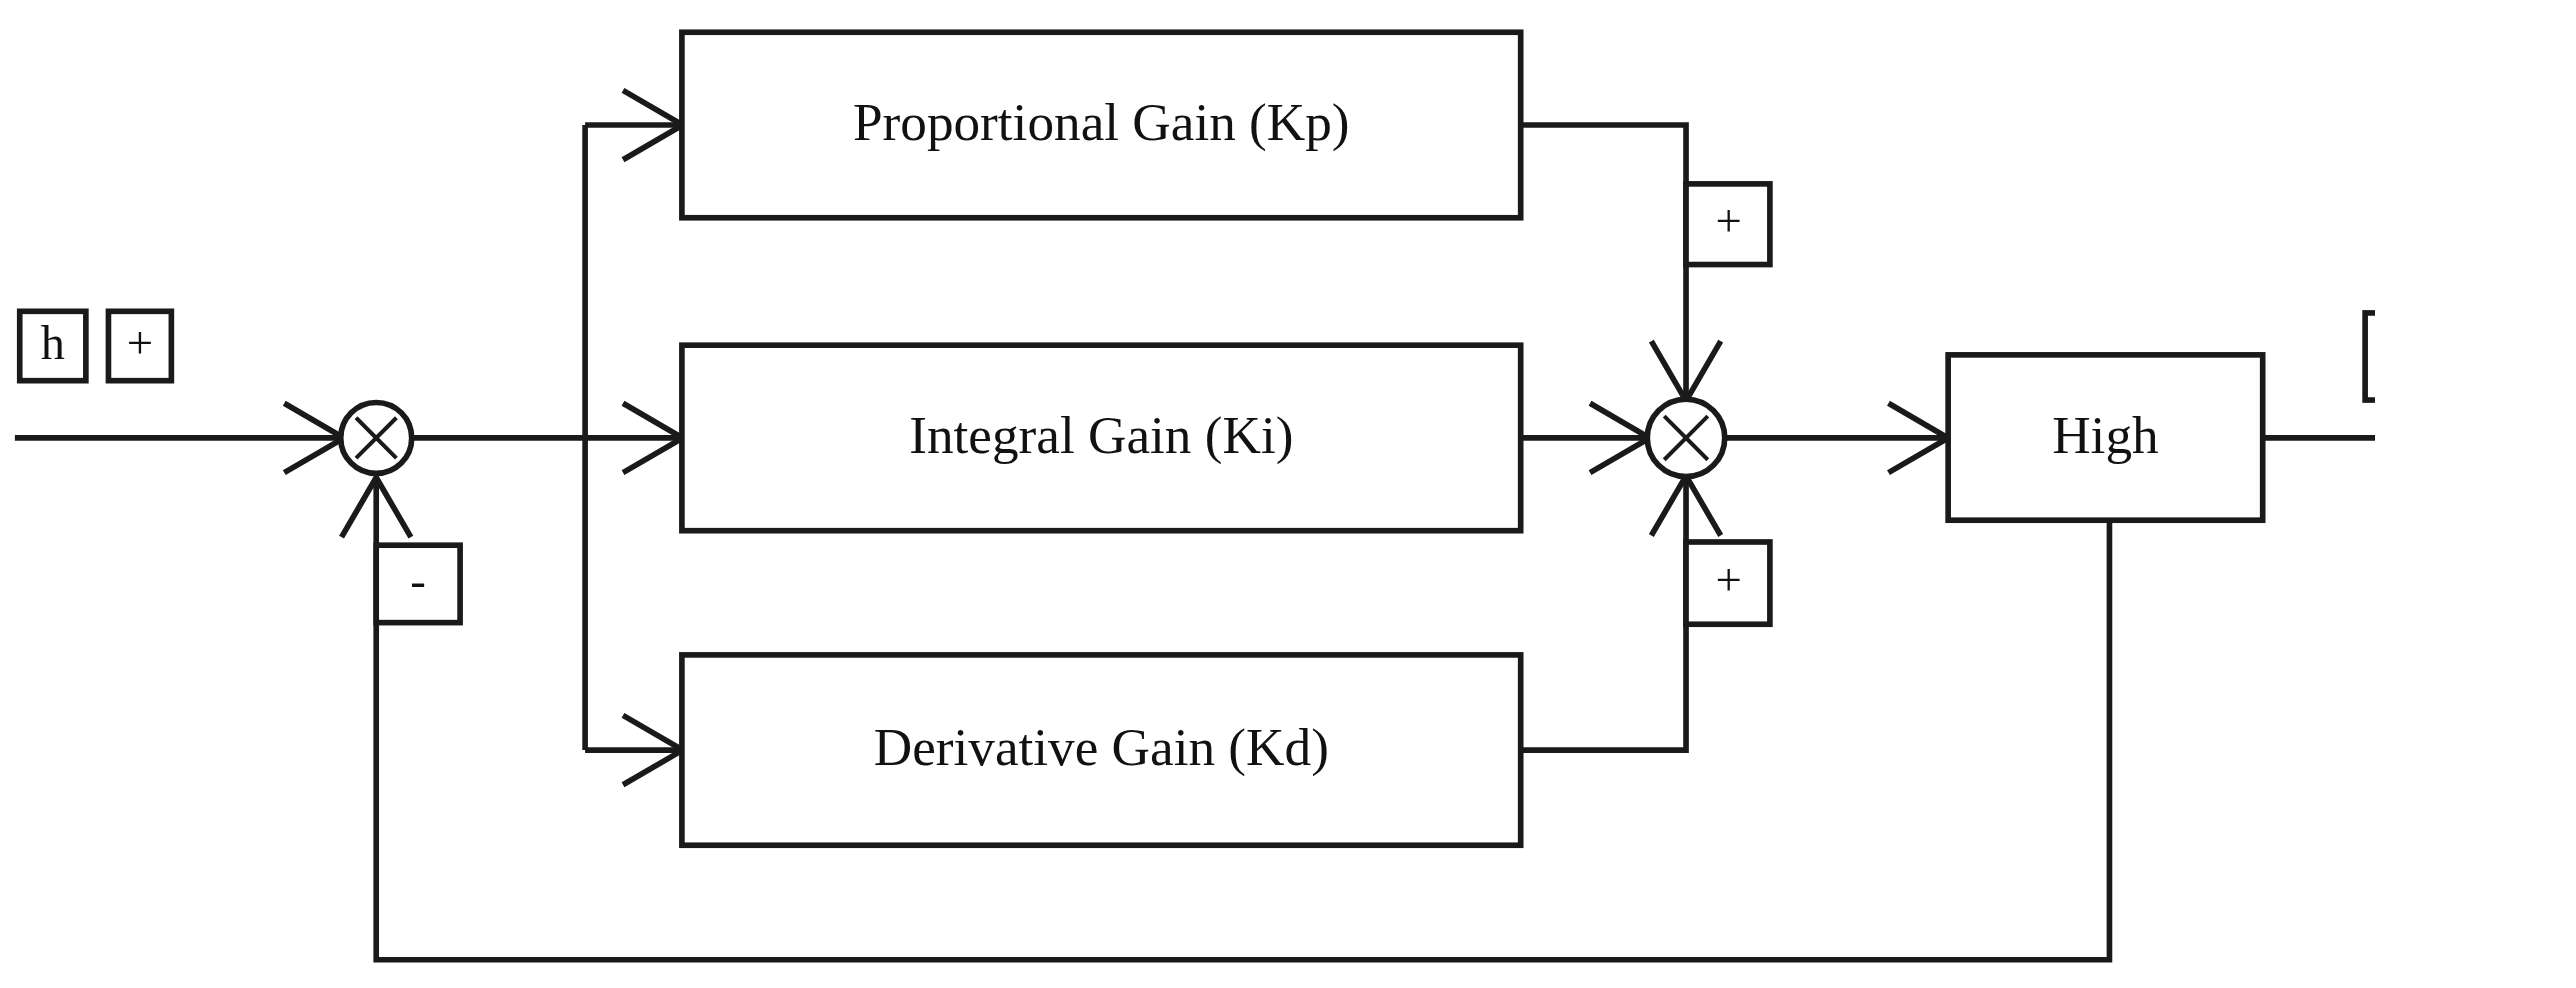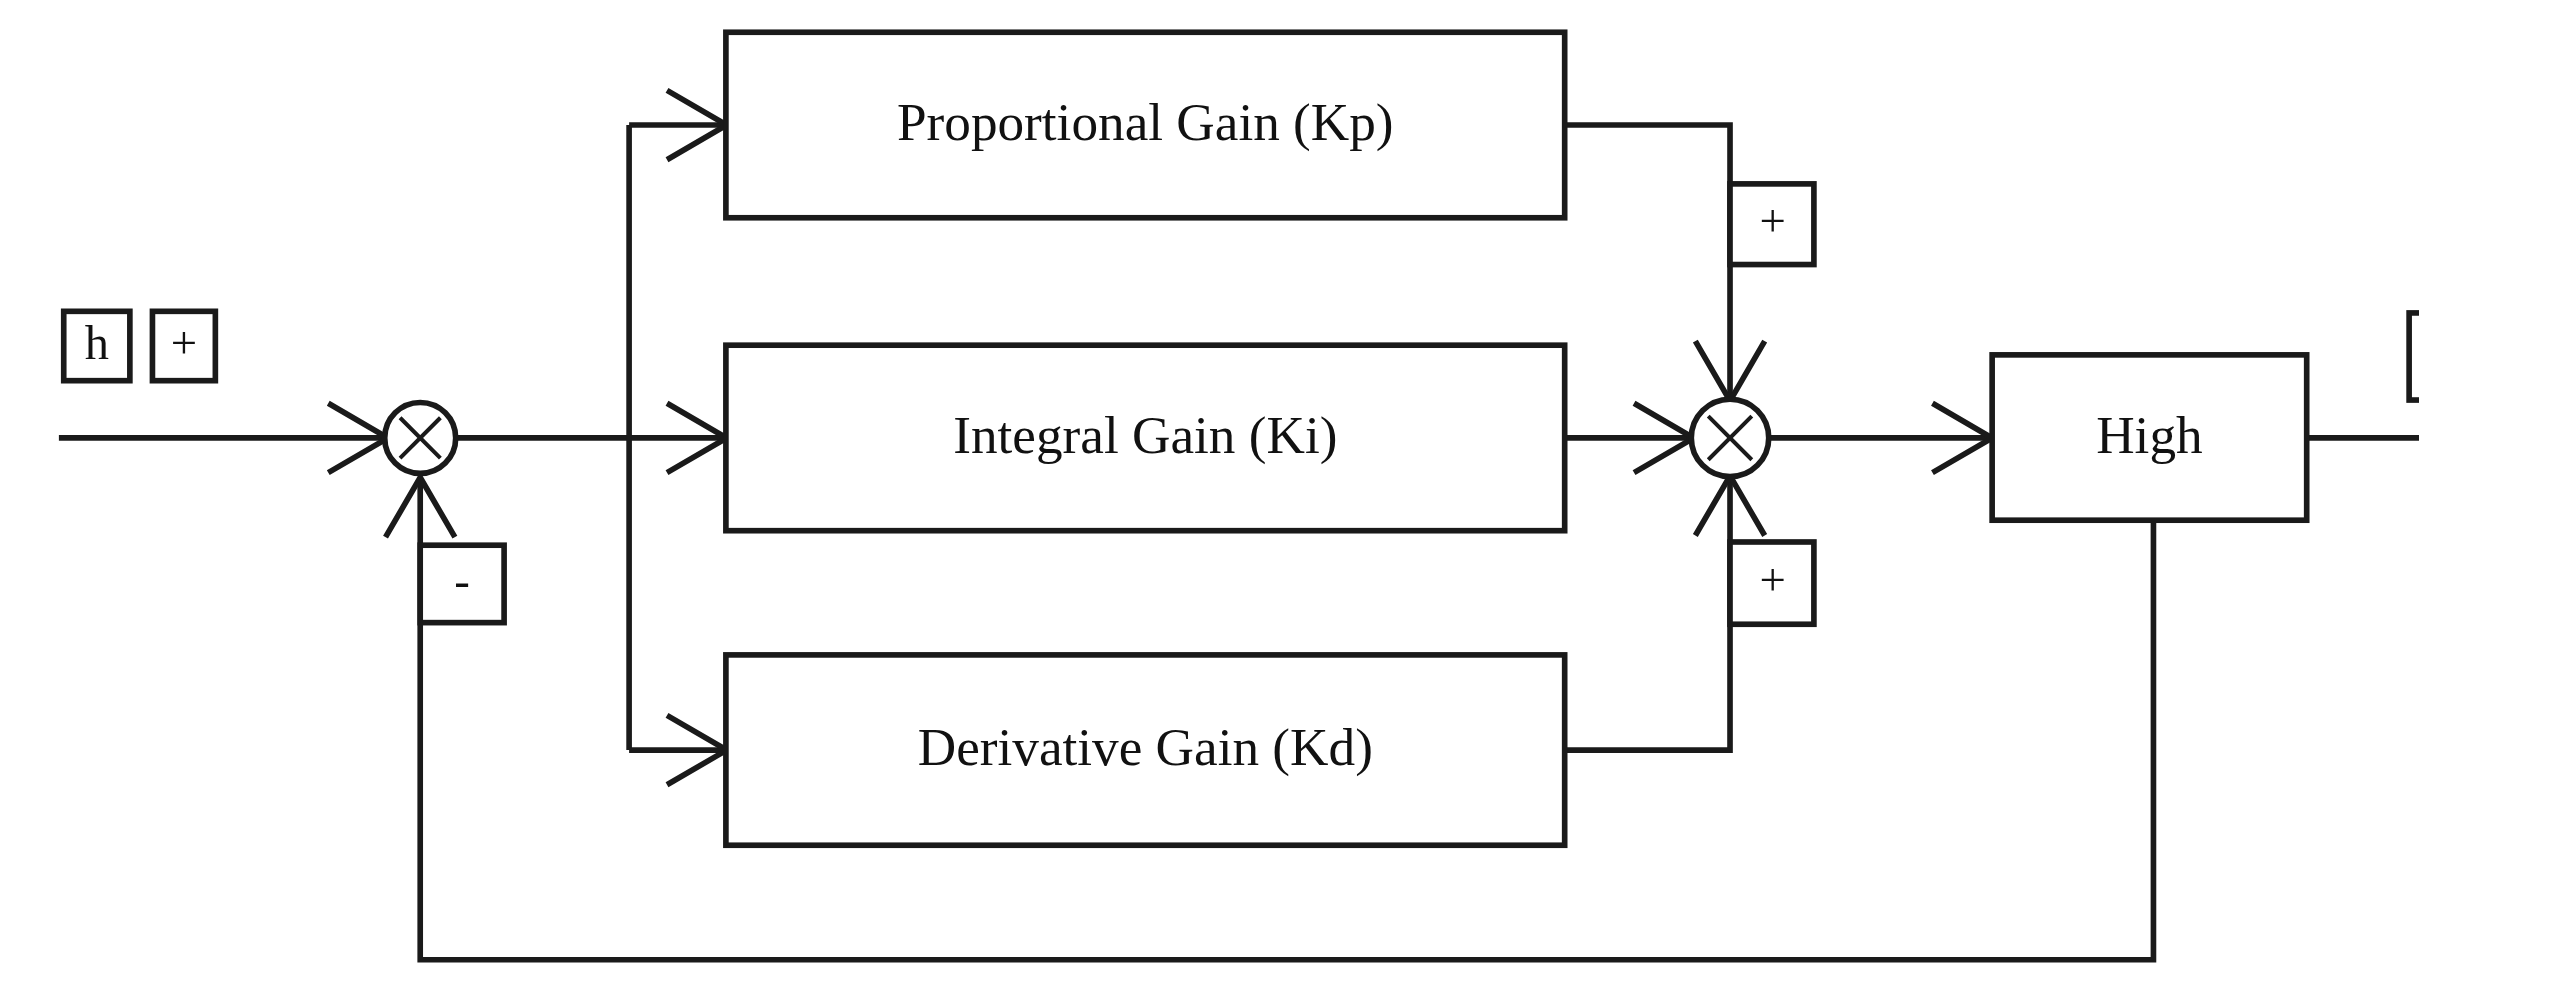--- a/index.html
+++ b/index.html
@@ -7,21 +7,20 @@
     padding: 0;
     background: #ffffff;
   }
   #stage {
     position: relative;
     width: 2375px;
     height: 988px;
     background: #ffffff;
     overflow: hidden;
     font-family: "Liberation Serif", "DejaVu Serif", serif;
-    margin-left: 44px;
   }
   svg#diagram {
     position: absolute;
     left: 0;
     top: 0;
     width: 2576px;
     height: 988px;
     display: block;
   }
   .stroke-main {

